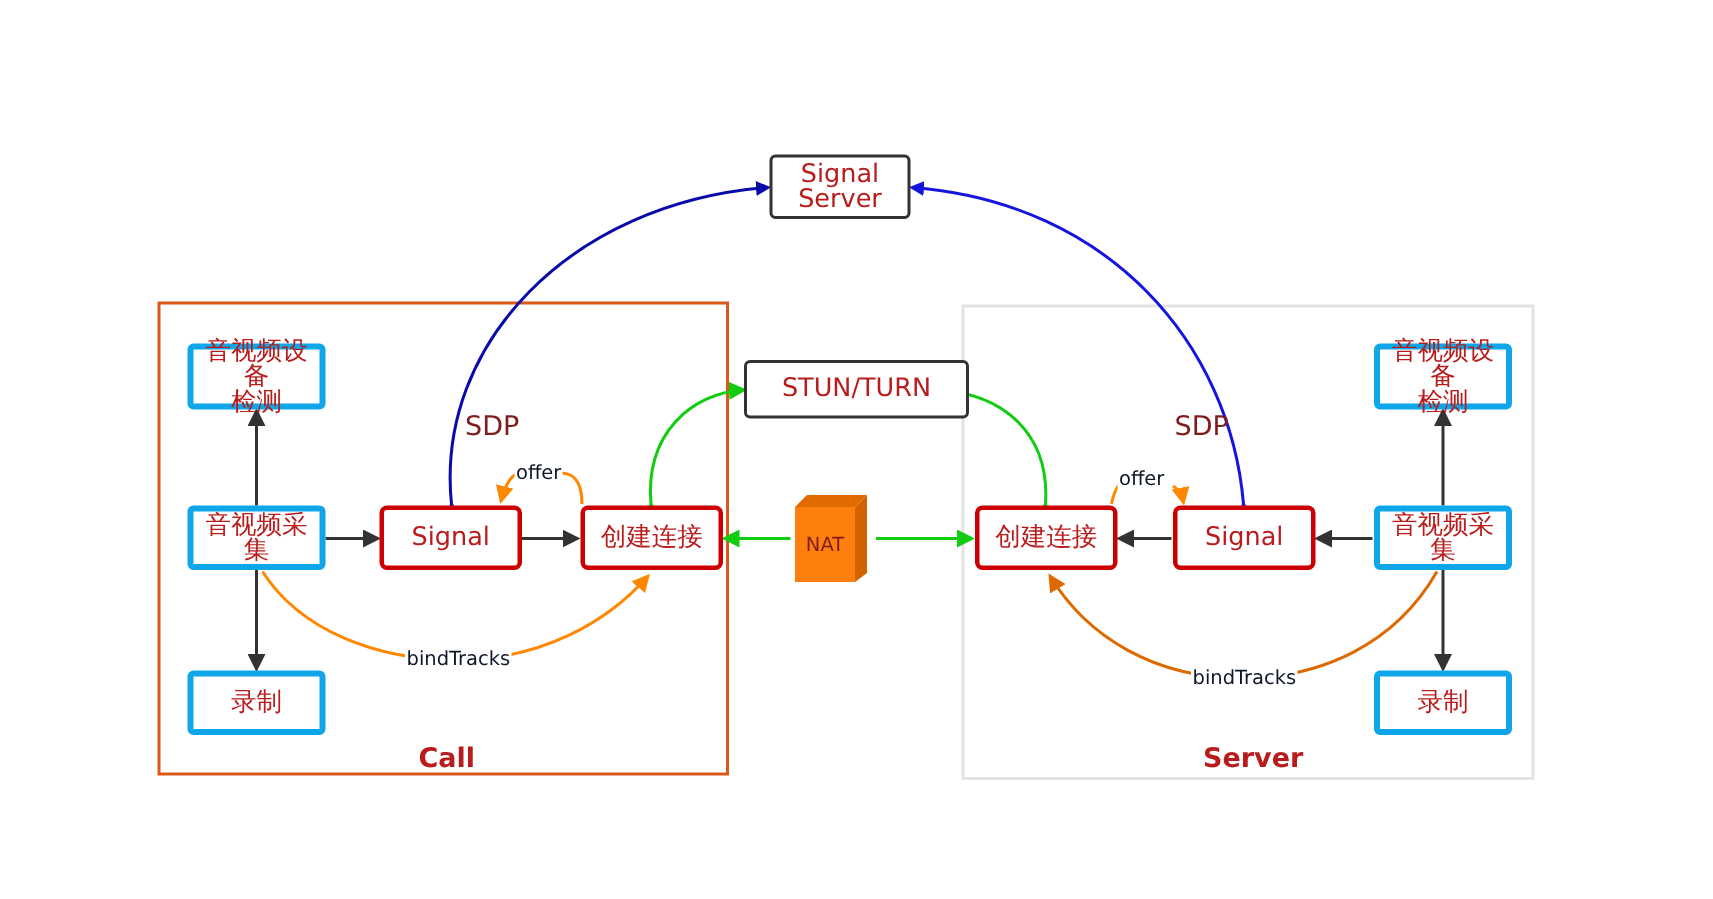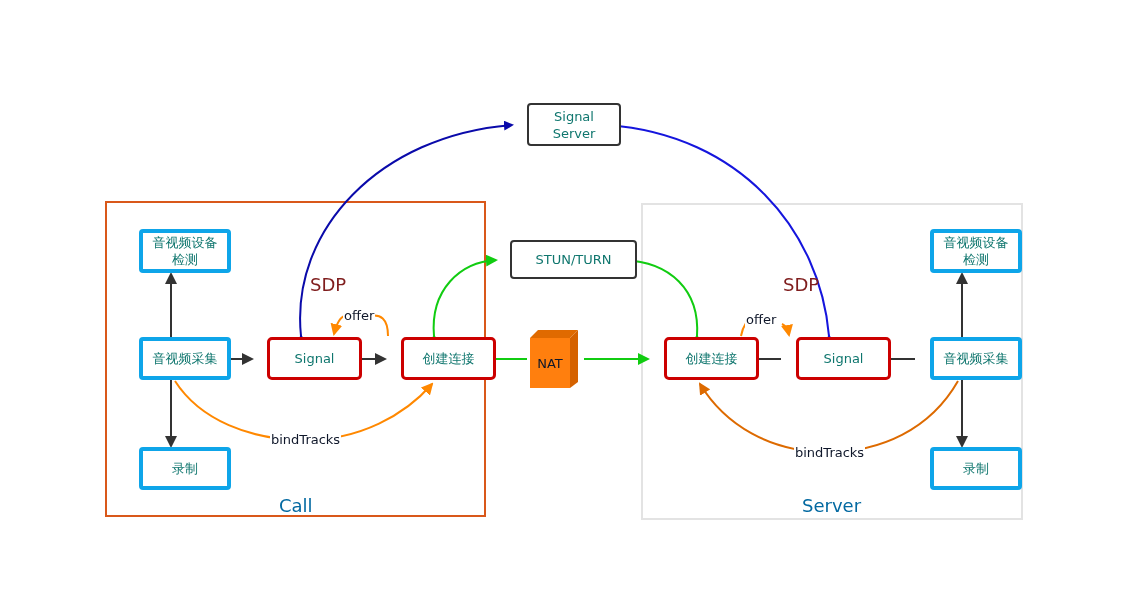--- a/index.html
+++ b/index.html
@@ -1,33 +1,33 @@
 <!DOCTYPE html>
 <html><head>
 <meta charset="utf-8">
 <style>
   html, body { margin: 0; padding: 0; background: #ffffff; }
   body { width: 1142px; height: 599px; position: relative; overflow: hidden;
          font-family: "DejaVu Sans", "Liberation Sans", sans-serif; }
   .node { position: absolute; box-sizing: border-box; display: flex; align-items: center;
-          justify-content: center; text-align: center; font-size: 13px; color: #0f766e;
-          background: #fff; line-height: 17px; margin-left: 14px; }
+          justify-content: center; text-align: center; font-size: 17px; color: #b91c1c;
+          background: #fff; line-height: 17px; }
   .node-light { border: 4px solid #0ea5e9; border-radius: 4px; }
   .node-dark { border: 2px solid #333; border-radius: 4px; }
   .node-red { border: 3px solid #cc0000; border-radius: 5px; }
   .group { position: absolute; box-sizing: border-box; }
   .group-call { border: 2px solid #d9581a; }
   .group-called { border: 2px solid #e3e3e3; }
-  .group-title { position: absolute; font-weight: normal; font-size: 18px; color: #0369a1; }
+  .group-title { position: absolute; font-weight: bold; font-size: 18px; color: #b91c1c; }
   .edge-label { position: absolute; font-size: 13px; color: #0f172a; background: #fff; padding: 0 1px; line-height: 14px; }
   .sdp-label { position: absolute; font-size: 18px; color: #7f1d1d; }
   svg.edges { position: absolute; left: 0; top: 0; }
   .nat { position: absolute; }
   .nat-front { position: absolute; left: 0; top: 8px; width: 40px; height: 50px; background: #ff7f0e;
-               display: flex; align-items: center; justify-content: center; color: #0f172a; font-size: 13px; }
+               display: flex; align-items: center; justify-content: center; color: #7f1d1d; font-size: 13px; }
 </style>
 </head>
 <body>
 
 <div class="group group-call" style="left:105px;top:201px;width:381px;height:316px;"></div>
 <div class="group group-called" style="left:641px;top:203px;width:382px;height:317px;"></div>
 <div class="group-title" style="left:279px;top:495px;">Call</div>
 <div class="group-title" style="left:802px;top:495px;">Server</div>
 
 <svg class="edges" width="1142" height="599">
@@ -71,21 +71,21 @@
 
   <path d="M388,336 C 388,318 380,314 370,316 M345,316 C 340,317 336,326 334,334" stroke="#ff8800" stroke-width="2" fill="none" marker-end="url(#ao)"></path>
   <path d="M741,336 C 742,330 744,326 746,323" stroke="#ff8800" stroke-width="2" fill="none"></path>
   <path d="M782,324 C 786,326 788,330 789,335" stroke="#ff8800" stroke-width="2" fill="none" marker-end="url(#ao)"></path>
   <path d="M175,381 C 200,420 250,440 305,440 C 360,440 405,415 432,384" stroke="#ff8800" stroke-width="2" fill="none" marker-end="url(#ao)"></path>
   <path d="M958,381 C 930,430 880,452 828,452 C 770,452 725,425 700,384" stroke="#dd6a00" stroke-width="2" fill="none" marker-end="url(#ao2)"></path>
 </svg>
 
 <div class="node node-dark" style="left:513px;top:103px;width:94px;height:43px;white-space:pre-line;">Signal
 Server</div>
-<div class="node node-dark" style="left:496px;top:240px;width:127px;height:39px;">STUN/TURN</div>
+<div class="node node-dark" style="left:496px;top:240px;width:150px;height:39px;">STUN/TURN</div>
 
 <div class="nat" style="left:530px;top:330px;width:52px;height:60px;">
   <svg width="52" height="60" style="position:absolute;left:0;top:0;">
     <polygon points="0,8 8,0 48,0 40,8" fill="#e06a00"></polygon>
     <polygon points="40,8 48,0 48,52 40,58" fill="#d56200"></polygon>
   </svg>
   <div class="nat-front">NAT</div>
 </div>
 
 <div class="node node-light" style="left:125px;top:229px;width:92px;height:44px;white-space:pre-line;">音视频设备

